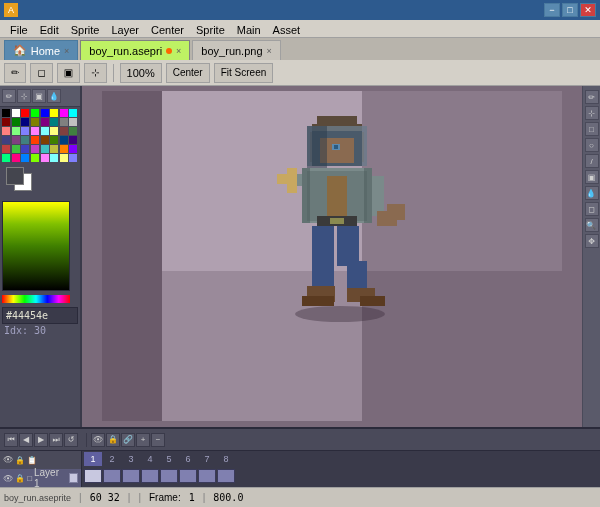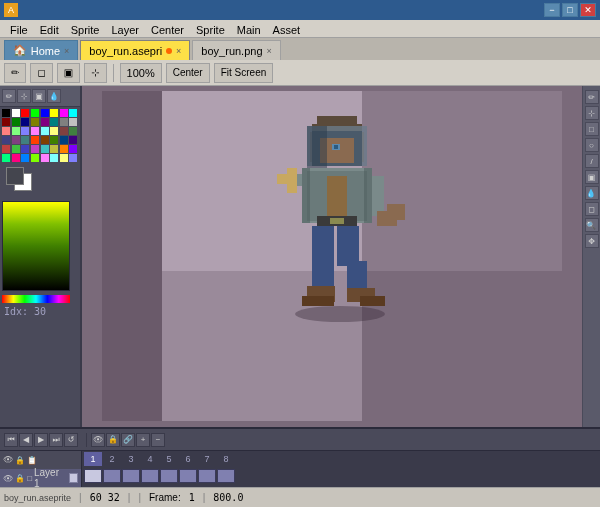--- a/index.html
+++ b/index.html
@@ -85,21 +85,21 @@
       background: #c8c4bc;
       border: 1px solid #a0a0a0;
       border-bottom: none;
       display: flex;
       align-items: center;
       gap: 4px;
       cursor: pointer;
       font-size: 11px;
     }
     .tab.active {
-      background: #fde047;
+      background: #bef264;
       border-color: #808080;
       text-align: center;
     }
     .tab-close {
       font-size: 9px;
       color: #606060;
       cursor: pointer;
     }
     .tab-dot {
       width: 6px;
@@ -449,20 +449,21 @@
 
       <div style="position:relative;height:30px;margin:2px 0;">
         <div style="position:absolute;top:6px;left:12px;width:18px;height:18px;background:#ffffff;border:1px solid #808080;cursor:pointer;"></div>
         <div style="position:absolute;top:0;left:4px;width:18px;height:18px;background:#44454e;border:1px solid #808080;cursor:pointer;"></div>
       </div>
 
       <div style="width:68px;height:90px;margin:2px 0;background:linear-gradient(to bottom, #ffff00 0%, #80c000 25%, #408000 50%, #204000 75%, #000000 100%);cursor:crosshair;border:1px solid #2a2a3a;"></div>
 
       <div style="width:68px;height:8px;margin:2px 0;background:linear-gradient(to right, #ff0000, #ffff00, #00ff00, #00ffff, #0000ff, #ff00ff, #ff0000);cursor:crosshair;"></div>
 
+      <div style="background:#3a3a4a;color:#e0e0d0;font-size:10px;padding:2px 3px;font-family:monospace;margin-top:2px;border:1px solid #2a2a3a;">#44454e</div>
 
       <div style="color:#a0a0c0;font-size:10px;padding:1px 2px;font-family:monospace;">Idx: 30</div>
     </div>
   </div>
 
   <div class="canvas-area">
 
     <svg width="100%" height="100%" viewBox="0 0 480 341" style="display:block;">
 
       <rect width="480" height="341" fill="#7a6a7a"></rect>

